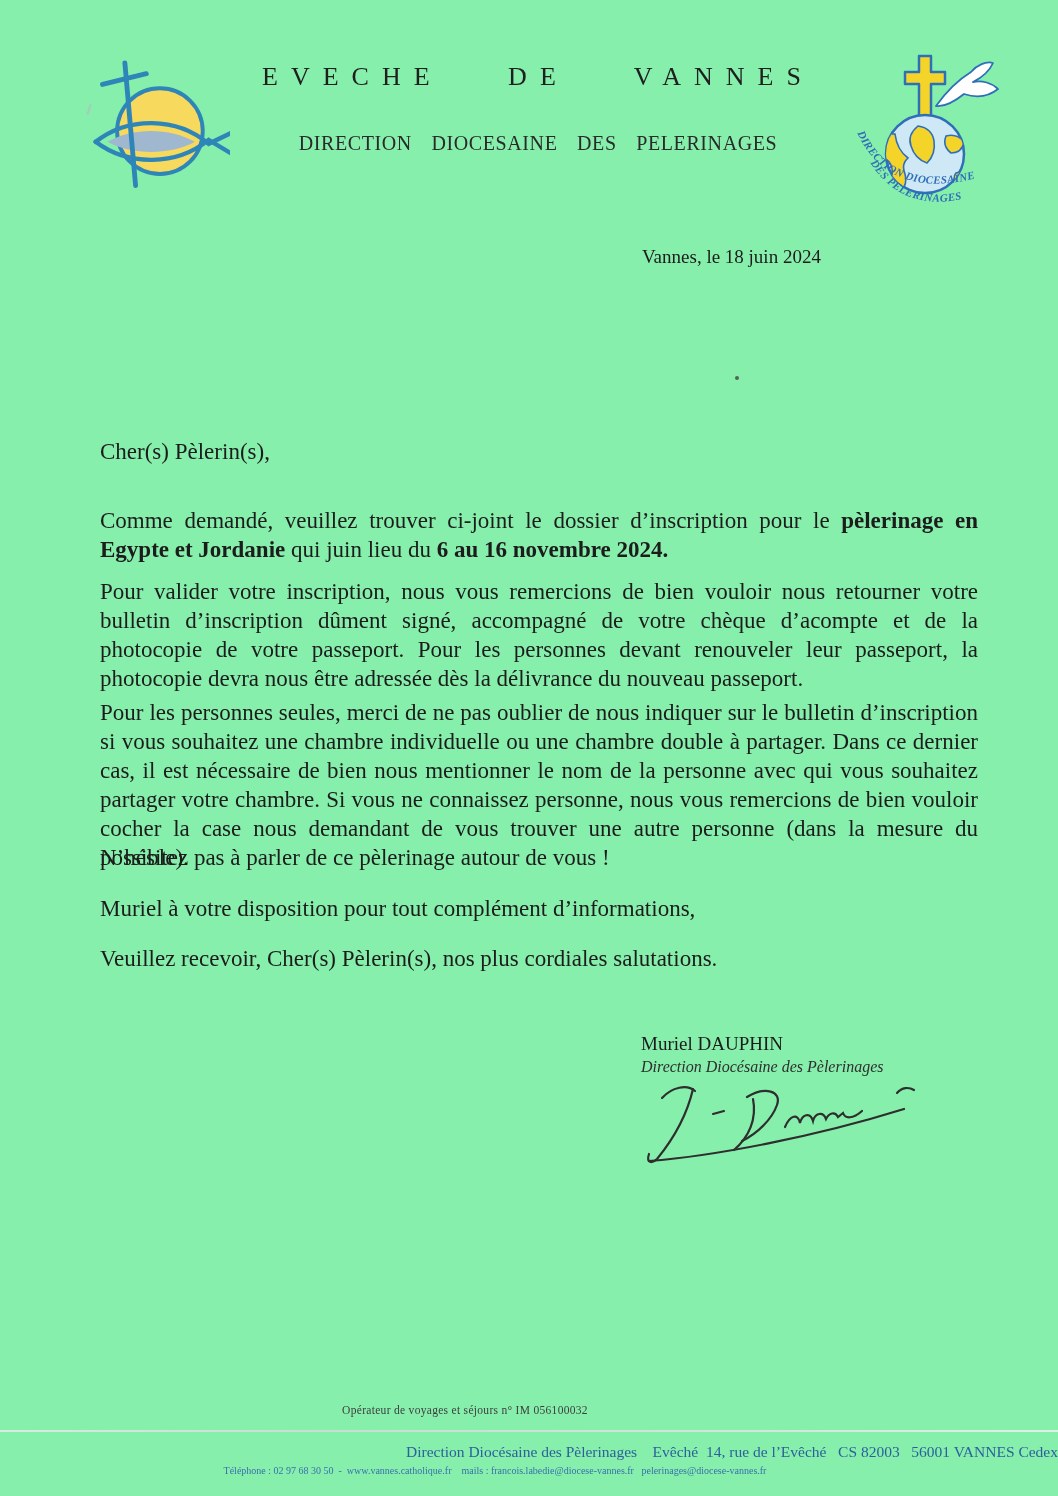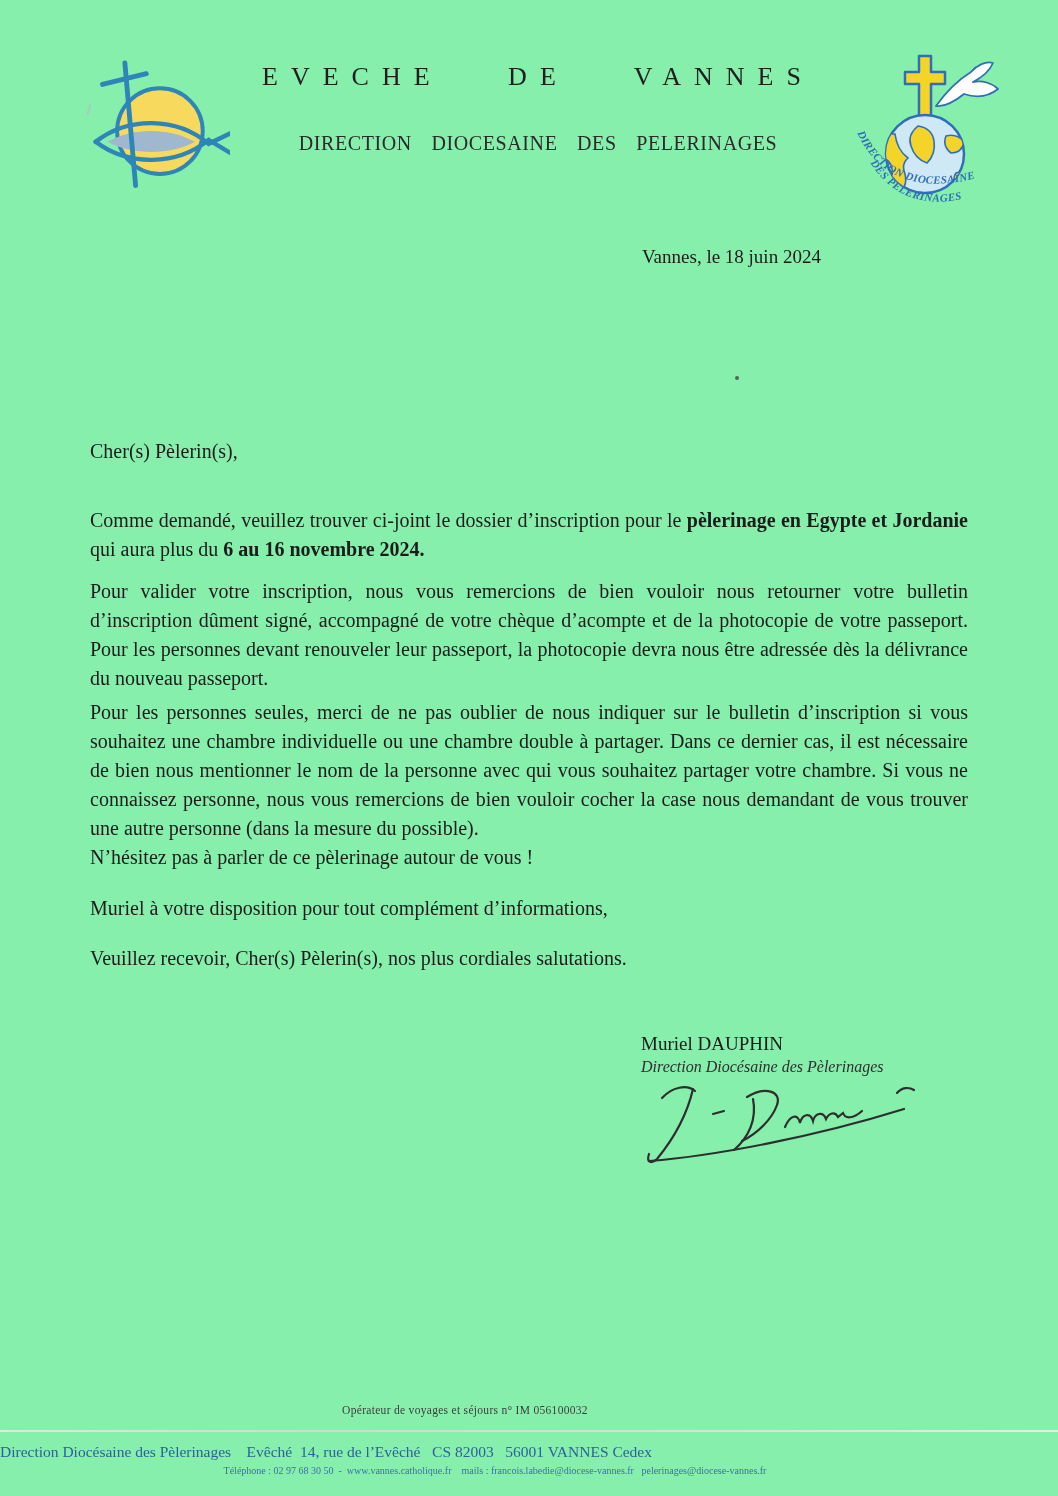--- a/index.html
+++ b/index.html
@@ -39,42 +39,42 @@
     fill:var(--globe_blue);letter-spacing:.4px;
   }
   
   .date-line{position:absolute;left:642px;top:246px;font-size:19px;}
   
   .speck{position:absolute;left:735px;top:376px;width:4px;height:4px;background:#4a4a4a;border-radius:50%;opacity:.85;}
   .tick{position:absolute;left:88px;top:104px;width:2px;height:11px;background:#b9b9c0;transform:rotate(18deg);opacity:.65;}
   .scanline{position:absolute;left:0;top:1430px;width:1058px;height:2px;background:linear-gradient(90deg,#ececec,#d9d9d9 30%,#e4e4e4 70%,#f2f2f2);opacity:.8;}
   
   .para{
-    position:absolute;left:90px;width:878px;
-    font-size:20px;line-height:29px;margin:0;
+    position:absolute;left:100px;width:878px;
+    font-size:23px;line-height:29px;margin:0;
   }
   .just{text-align:justify;}
   .salutation{top:437px;}
   .p1{top:506px;}
   .p2{top:577px;}
   .p3{top:698px;}
   .p4{top:843px;}
   .p5{top:894px;}
   .p6{top:944px;}
   
   .sig-name{position:absolute;left:641px;top:1033px;font-size:19px;}
   .sig-role{position:absolute;left:641px;top:1058px;font-size:16px;font-style:italic;color:#2f2f2f;}
   .sig-svg{position:absolute;left:634px;top:1074px;width:302px;height:94px;}
   
   .legal{
     position:absolute;left:0;top:1404px;width:930px;text-align:center;
     font-size:11.5px;color:#3d3d3d;letter-spacing:.3px;
   }
   .footer-line1{
-    position:absolute;left:0;top:1443px;width:1058px;text-align:left;
+    position:absolute;left:0;top:1443px;width:1058px;text-align:right;
     font-size:15.5px;color:var(--footer_blue);white-space:pre;
   }
   .footer-line2{
     position:absolute;left:0;top:1465px;width:990px;text-align:center;
     font-size:10px;color:var(--footer_blue2);white-space:pre;
   }
   .stroke-blue{stroke:var(--logo_blue);fill:none;stroke-linecap:round;}
 </style>
 </head>
 <body>
@@ -121,21 +121,21 @@
   </svg>
 
   <div class="date-line">Vannes, le 18 juin 2024</div>
 
   <div class="tick"></div>
   <div class="speck"></div>
   <div class="scanline"></div>
 
   <p class="para salutation">Cher(s) Pèlerin(s),</p>
 
-  <p class="para just p1"><span>Comme demandé, veuillez trouver ci-joint le dossier d’inscription pour le </span><b>pèlerinage en Egypte et Jordanie</b><span> qui aura plus du </span><b>6 au 16 novembre 2024.</b></p>
+  <p class="para just p1"><span>Comme demandé, veuillez trouver ci-joint le dossier d’inscription pour le </span><b>pèlerinage en Egypte et Jordanie</b><span> qui juin lieu du </span><b>6 au 16 novembre 2024.</b></p>
 
   <p class="para just p2">Pour valider votre inscription, nous vous remercions de bien vouloir nous retourner votre bulletin d’inscription dûment signé, accompagné de votre chèque d’acompte et de la photocopie de votre passeport. Pour les personnes devant renouveler leur passeport, la photocopie devra nous être adressée dès la délivrance du nouveau passeport.</p>
 
   <p class="para just p3">Pour les personnes seules, merci de ne pas oublier de nous indiquer sur le bulletin d’inscription si vous souhaitez une chambre individuelle ou une chambre double à partager. Dans ce dernier cas, il est nécessaire de bien nous mentionner le nom de la personne avec qui vous souhaitez partager votre chambre. Si vous ne connaissez personne, nous vous remercions de bien vouloir cocher la case nous demandant de vous trouver une autre personne (dans la mesure du possible).</p>
 
   <p class="para p4">N’hésitez pas à parler de ce pèlerinage autour de vous !</p>
 
   <p class="para p5">Muriel à votre disposition pour tout complément d’informations,</p>
 
   <p class="para p6">Veuillez recevoir, Cher(s) Pèlerin(s), nos plus cordiales salutations.</p>

